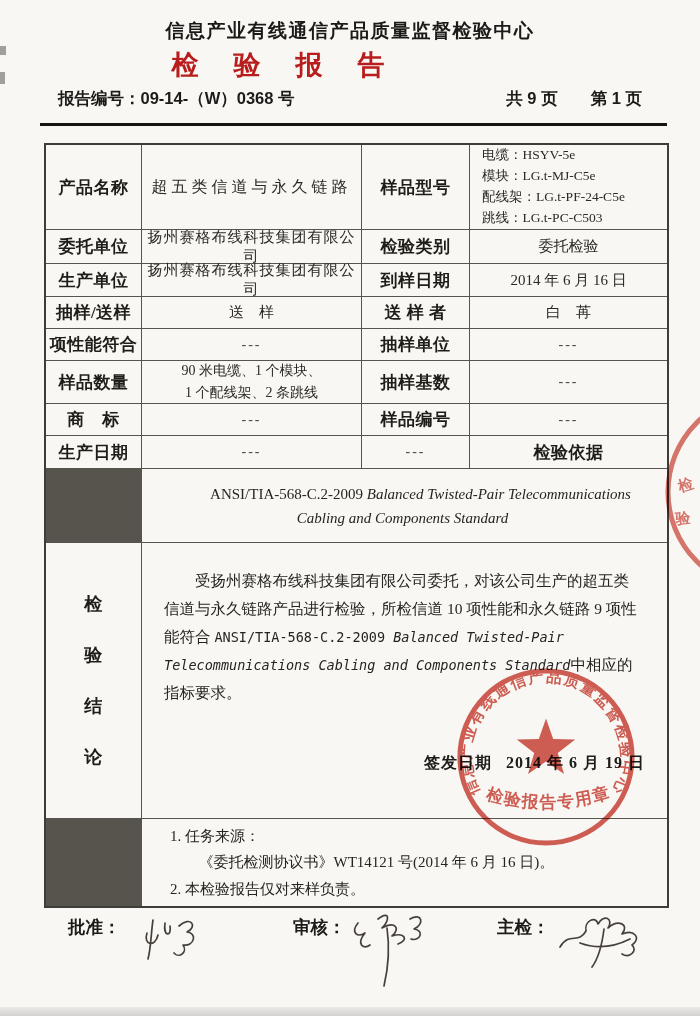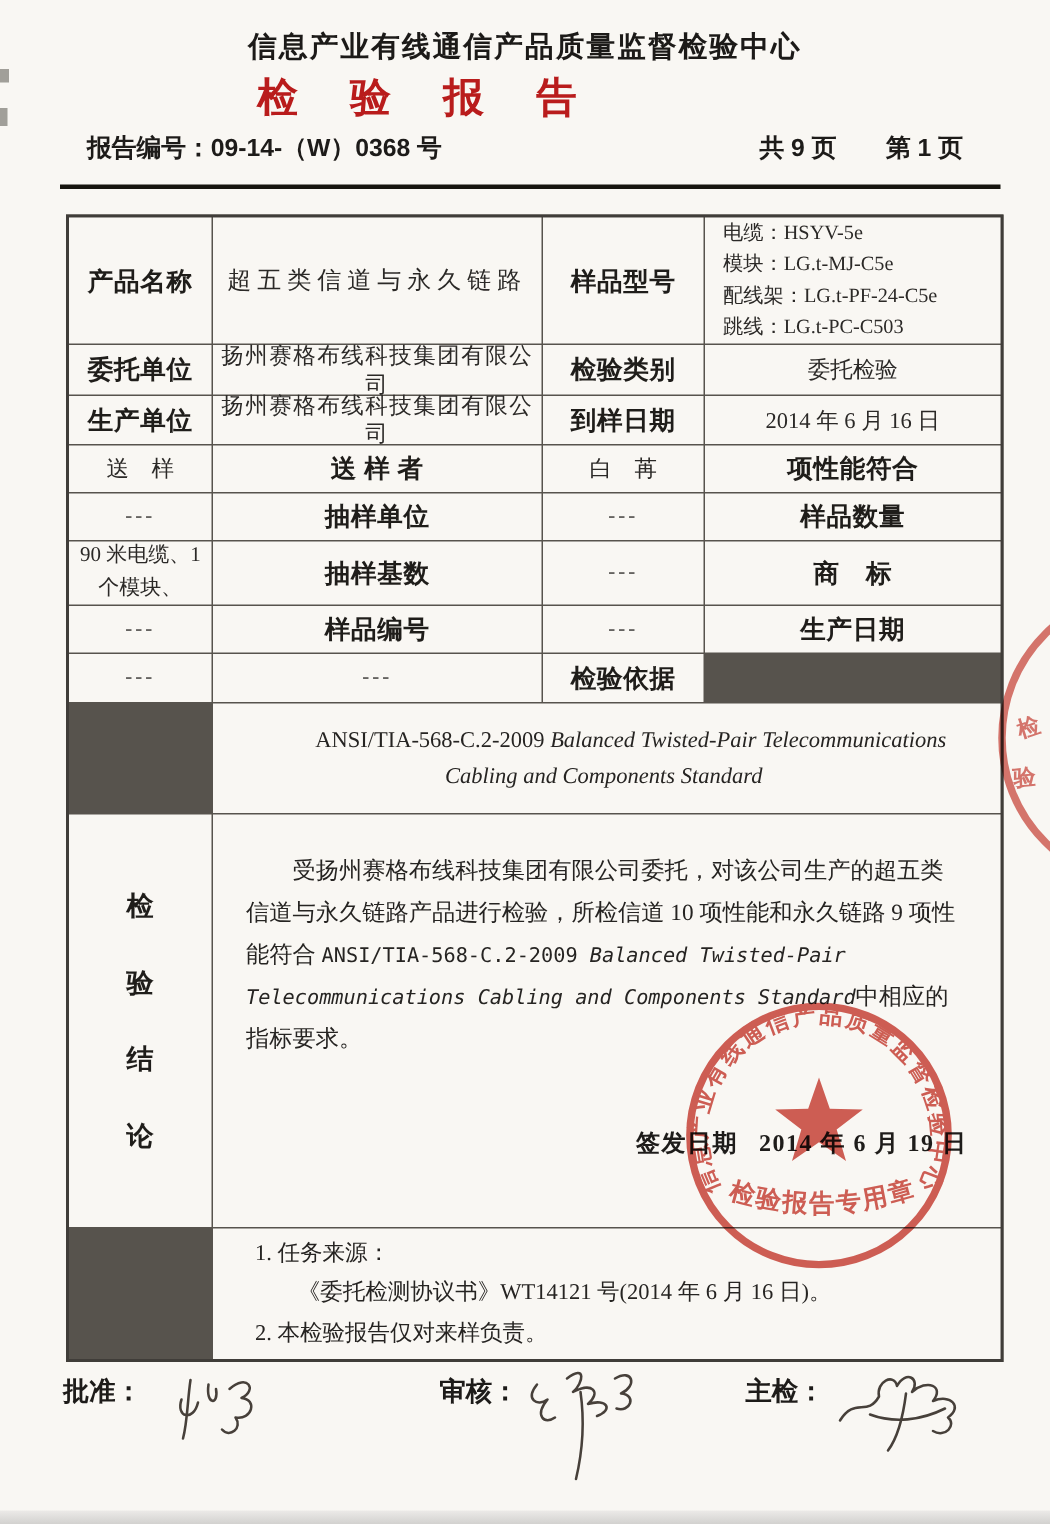--- a/index.html
+++ b/index.html
@@ -83,21 +83,21 @@
   }
   .seal-edge {
     position:absolute; left:652px; top:388px; width:48px; height:210px;
     mix-blend-mode:multiply; opacity:0.75; pointer-events:none;
   }
   
   .footer-block {
     position:absolute; top:915px; display:flex; align-items:flex-start;
     font-weight:bold; font-size:17.5px; color:#1d1b19;
   }
-  .fb-approve { left:42px;gap:12px; } .fb-review { left:293px; } .fb-chief { left:497px; }
+  .fb-approve { left:68px;gap:12px; } .fb-review { left:293px; } .fb-chief { left:497px; }
   .sig-svg { margin-left:2px; margin-top:-8px; }
   .sig-path { fill:none; stroke:#47403a; stroke-width:1.7; stroke-linecap:round; stroke-linejoin:round; }
   
   .scan-strip { position:absolute; left:0; bottom:0; width:700px; height:9px;
     background:linear-gradient(#eceae8,#d2d1cf); }
   .scan-mark { position:absolute; background:#5a574f; opacity:0.55; }
 </style>
 </head>
 <body>
 
@@ -129,32 +129,34 @@
   <div class="cell lbl">委托单位</div>
   <div class="cell val val-company">扬州赛格布线科技集团有限公司</div>
   <div class="cell lbl">检验类别</div>
   <div class="cell val">委托检验</div>
 
   <div class="cell lbl">生产单位</div>
   <div class="cell val val-company">扬州赛格布线科技集团有限公司</div>
   <div class="cell lbl">到样日期</div>
   <div class="cell val">2014 年 6 月 16 日</div>
 
+  <div class="cell lbl">抽样/送样</div>
   <div class="cell val">送　样</div>
   <div class="cell lbl">送 样 者</div>
   <div class="cell val">白　苒</div>
 
   <div class="cell lbl">项性能符合</div>
   <div class="cell val-dash">---</div>
   <div class="cell lbl">抽样单位</div>
   <div class="cell val-dash">---</div>
 
   <div class="cell lbl">样品数量</div>
   <div class="cell val val-qty">
     <div>90 米电缆、1 个模块、</div>
+    <div>1 个配线架、2 条跳线</div>
   </div>
   <div class="cell lbl">抽样基数</div>
   <div class="cell val-dash">---</div>
 
   <div class="cell lbl">商　标</div>
   <div class="cell val-dash">---</div>
   <div class="cell lbl">样品编号</div>
   <div class="cell val-dash">---</div>
 
   <div class="cell lbl">生产日期</div>

